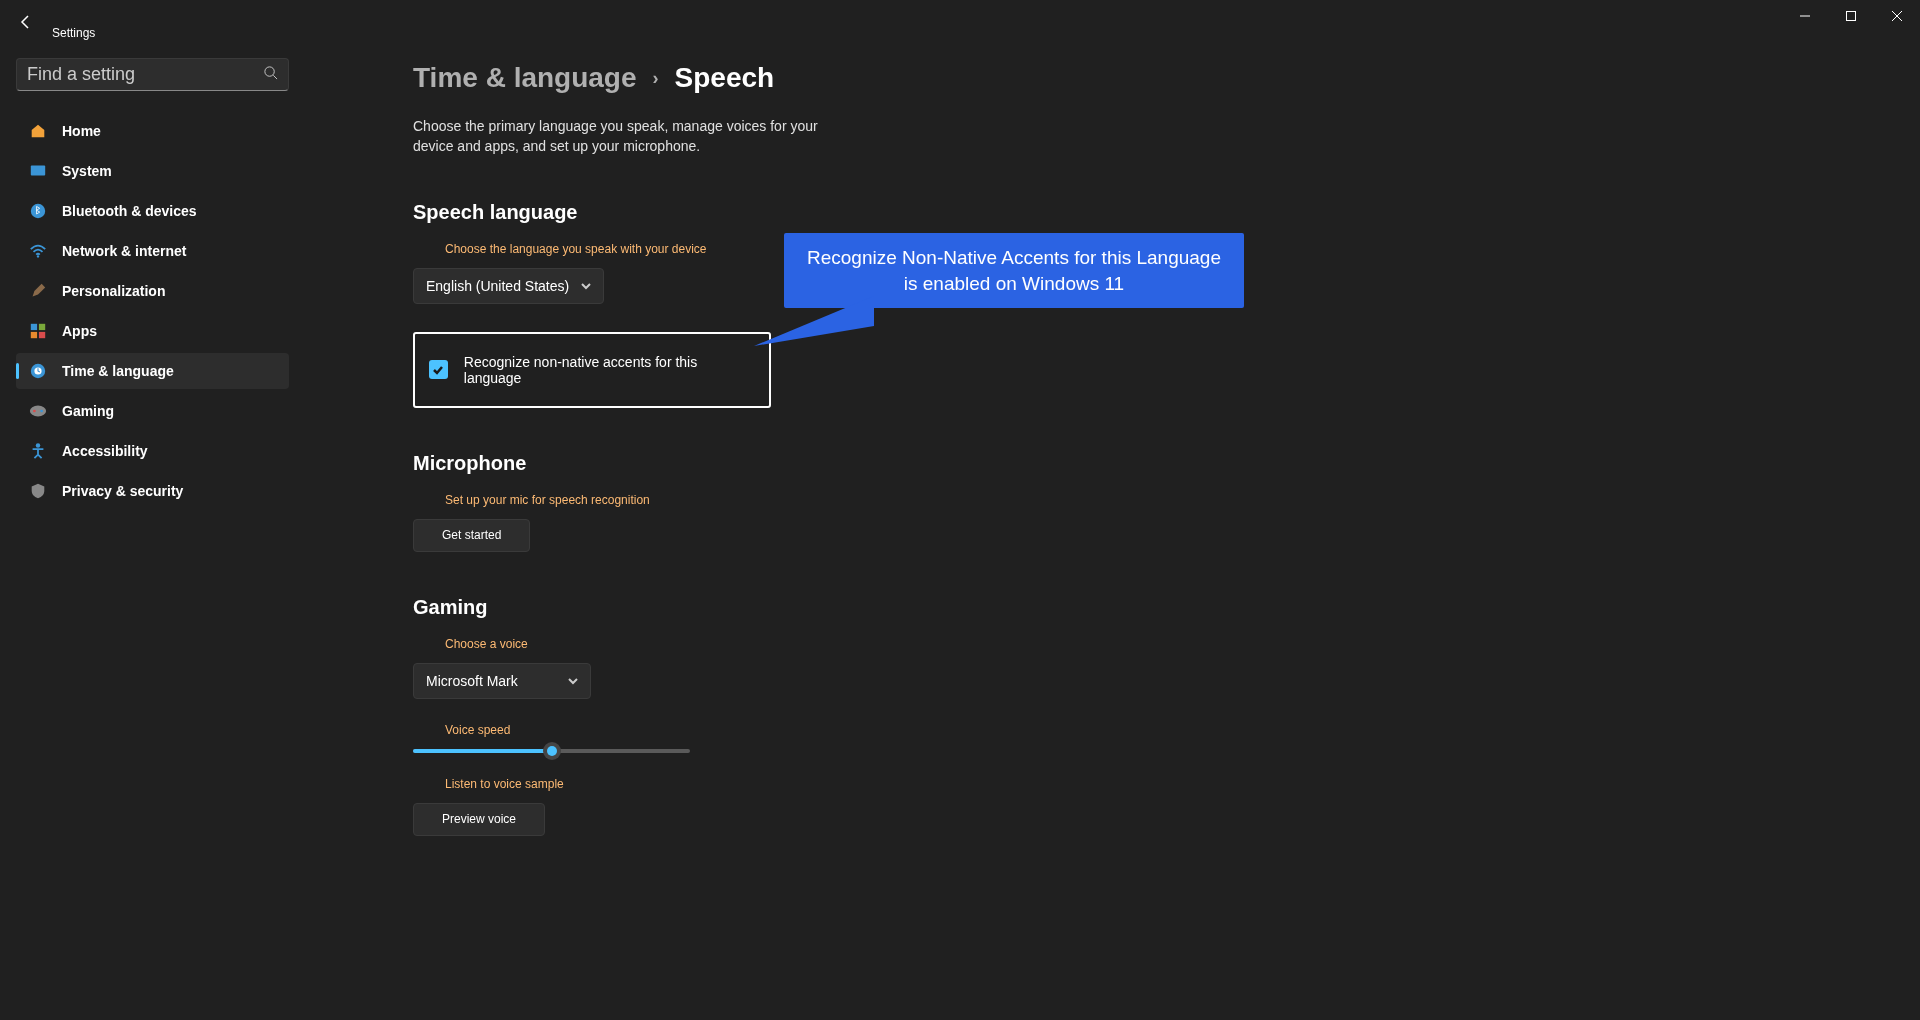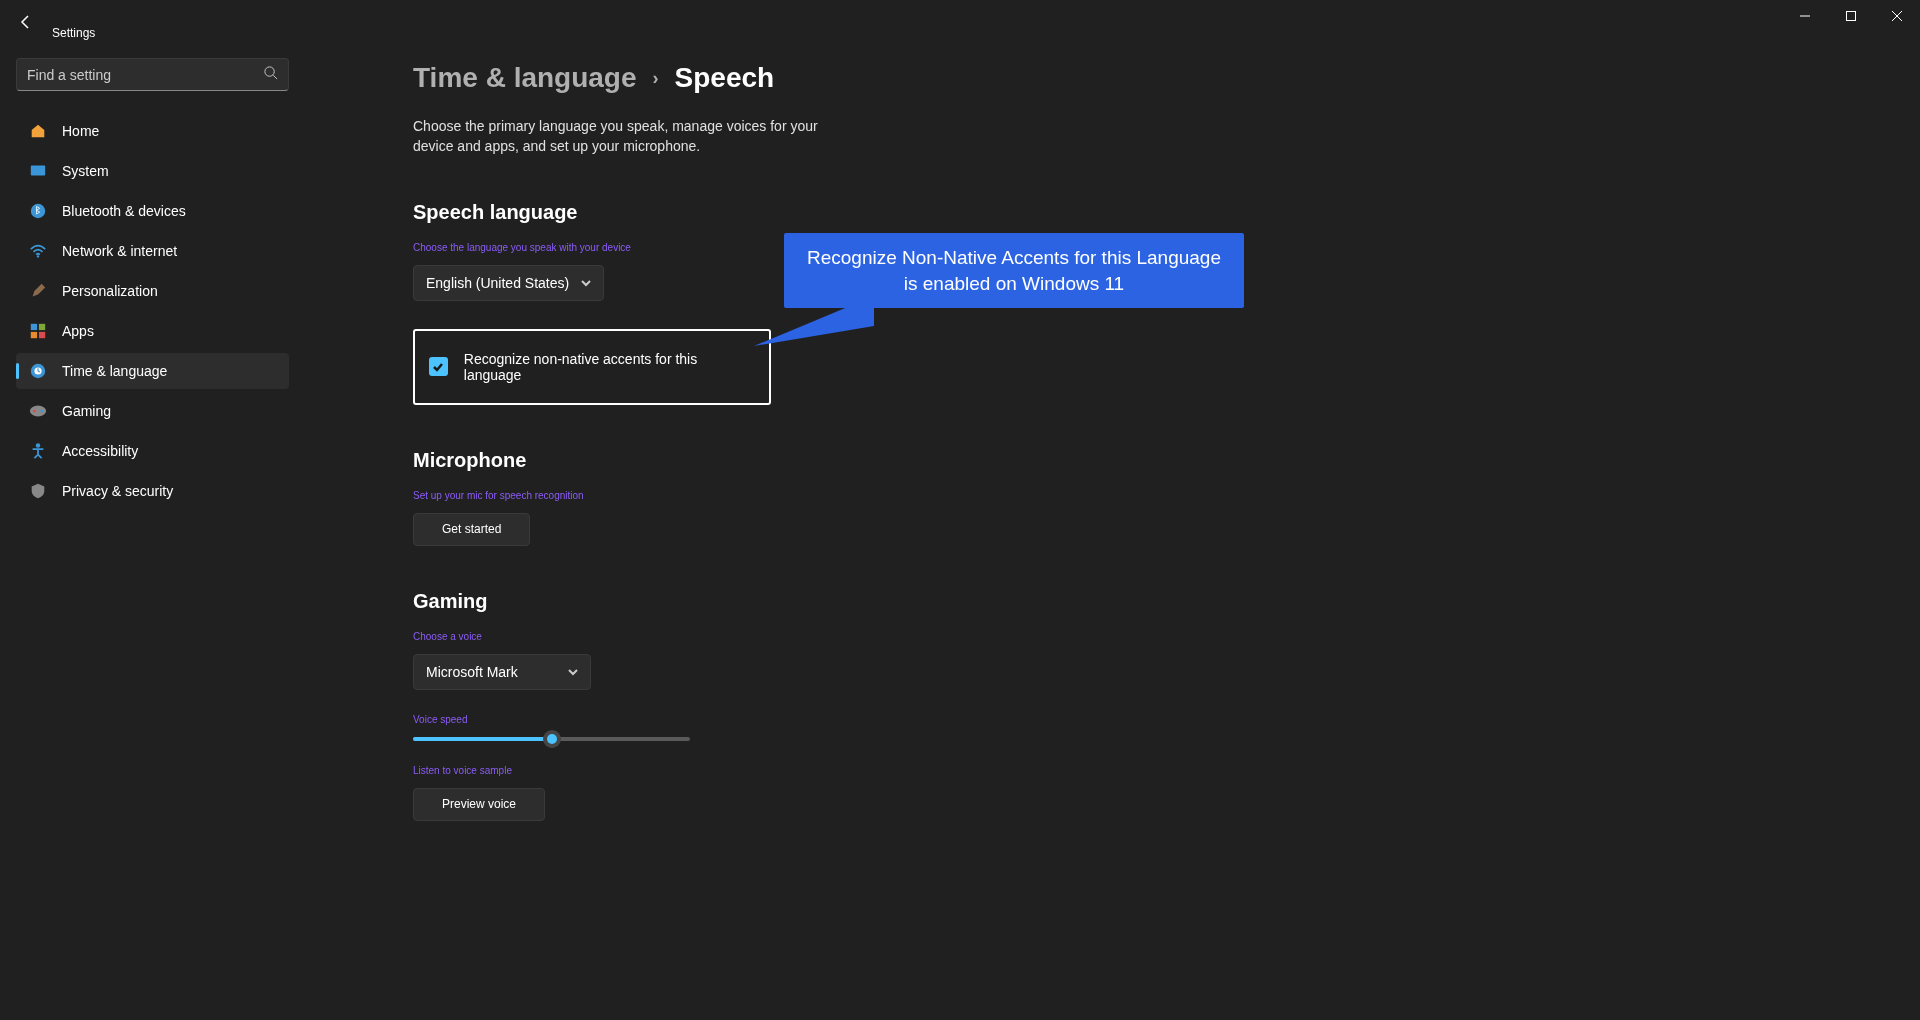--- a/index.html
+++ b/index.html
@@ -11,37 +11,37 @@
 .win-controls { position:absolute; right:0; top:0; display:flex; }
 .win-btn { width:46px; height:32px; display:flex; align-items:center; justify-content:center; cursor:pointer; }
 .win-btn svg { width:10px; height:10px; stroke:#fff; stroke-width:1; fill:none; }
 .container { display:flex; height:calc(100% - 40px); }
 .sidebar { width:305px; padding:12px 16px 0 16px; flex-shrink:0; }
 .profile { display:flex; align-items:center; padding:4px 0 16px 0; }
 .avatar { width:58px; height:58px; border-radius:50%; background:#555; margin-right:12px; background:radial-gradient(circle at 40% 35%, #ddd 0%, #999 30%, #222 70%); }
 .profile-name { font-size:14px; font-weight:600; margin-bottom:2px; }
 .profile-email { width:156px; height:15px; background:#3a3a3a; }
 .search-box { margin-top:6px; background:#2d2d2d; border:1px solid #3a3a3a; border-bottom:1px solid #888; border-radius:4px; height:33px; display:flex; align-items:center; padding:0 10px; }
-.search-box input { flex:1; background:transparent; border:none; color:#f97316; font-size:14px; outline:none; }
+.search-box input { flex:1; background:transparent; border:none; color:#f97316; font-size:18px; outline:none; }
 .search-box input::placeholder { color:#ccc; }
 .search-icon svg { width:15px; height:15px; stroke:#ccc; fill:none; }
 .nav { margin-top:22px; }
 .nav-item { display:flex; align-items:center; height:36px; padding:0 12px; border-radius:4px; margin-bottom:4px; cursor:pointer; position:relative; }
 .nav-item.active { background:#2d2d2d; }
 .nav-item.active::before { content:""; position:absolute; left:0; top:10px; bottom:10px; width:3px; background:#4cc2ff; border-radius:2px; }
 .nav-icon { width:20px; height:20px; margin-right:14px; display:flex; align-items:center; justify-content:center; }
-.nav-label { font-size:14px; }
+.nav-label { font-size:14px;font-weight:bold; }
 .main { flex:1; padding:22px 24px 0 108px; overflow-y:auto; }
 .breadcrumb { display:flex; align-items:center; font-size:28px; font-weight:600; margin-bottom:22px; }
 .crumb-parent { color:#b0b0b0; cursor:pointer; }
 .crumb-sep { margin:0 16px; color:#b0b0b0; font-size:18px; }
 .crumb-current { }
 .page-desc { font-size:14px; color:#e0e0e0; margin-bottom:44px; max-width:440px; line-height:1.45; }
 .section-heading { font-size:20px; font-weight:600; margin-bottom:18px; }
-.section-sub { font-size:10px; color:#8b5cf6; margin-bottom:12px; }
+.section-sub { font-size:12px; color:#fdba74; margin-bottom:12px;margin-left:32px; }
 .dropdown { background:#2d2d2d; border:1px solid #3a3a3a; border-radius:4px; height:36px; display:inline-flex; align-items:center; padding:0 12px; font-size:14px; cursor:pointer; min-width:186px; justify-content:space-between; }
 .dropdown .chev { margin-left:12px; }
 .chev svg { width:10px; height:10px; stroke:#ccc; fill:none; stroke-width:2; }
 .checkbox-row { margin-top:28px; border:2px solid #fff; border-radius:3px; padding:20px 14px; width:358px; display:flex; align-items:center; cursor:pointer; }
 .checkbox { width:19px; height:19px; background:#4cc2ff; border-radius:3px; margin-right:16px; display:flex; align-items:center; justify-content:center; }
 .checkbox svg { width:12px; height:12px; stroke:#1a1a1a; stroke-width:2.5; fill:none; }
 .checkbox-label { font-size:14px; }
 .section-gap { margin-top:44px; }
 .button { background:#2d2d2d; border:1px solid #3a3a3a; border-radius:4px; height:33px; display:inline-flex; align-items:center; padding:0 28px; font-size:12px; cursor:pointer; }
 .slider-wrap { margin-top:6px; width:277px; }

